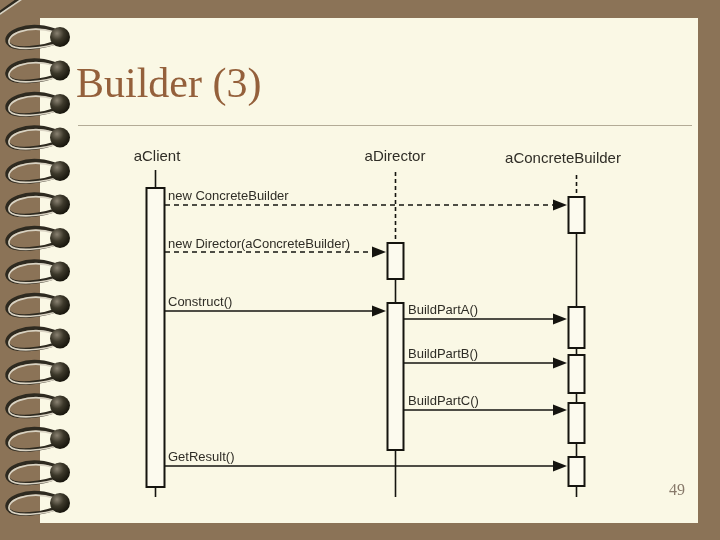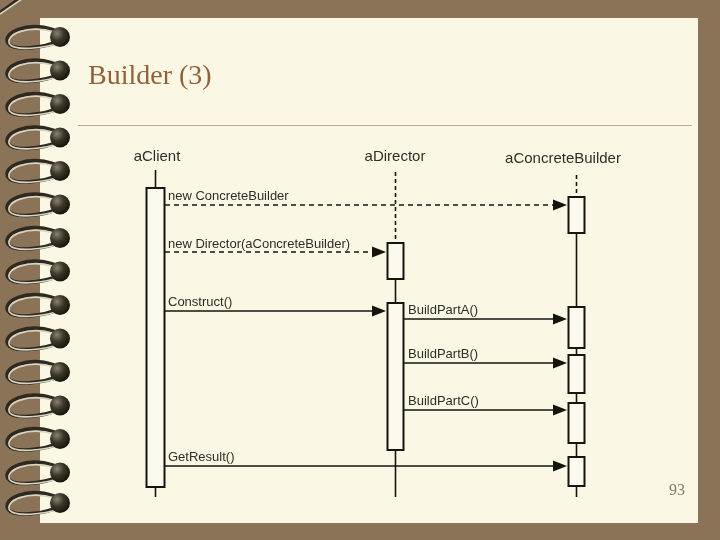--- a/index.html
+++ b/index.html
@@ -6,22 +6,22 @@
     --background:#8b7357; --paper:#faf8e5; --paper-box:#fcfaee;
     --title-text:#94603b; --diagram-ink:#15140f; --label-text:#2f2d26;
     --page-number-text:#87796a; --separator:#b3ab96;
   }
   html,body{margin:0;padding:0;}
   body{width:720px;height:540px;overflow:hidden;background:var(--background);
        font-family:"Liberation Sans",sans-serif;}
   .stage{position:relative;width:720px;height:540px;background:var(--background);}
   .paper{position:absolute;left:40px;top:18px;width:658px;height:505px;
          background:var(--paper);}
-  .title{position:absolute;left:88px;top:60px;width:560px;
-         font-family:"Liberation Serif",serif;font-size:28px;line-height:1.1;
+  .title{position:absolute;left:76px;top:60px;width:560px;
+         font-family:"Liberation Serif",serif;font-size:42px;line-height:1.1;
          color:var(--title-text);}
   .separator{position:absolute;left:78px;top:125px;width:614px;height:0;
              border-top:1.5px solid var(--separator);}
   .page-number{position:absolute;left:640px;top:481px;width:45px;text-align:right;
                font-family:"Liberation Serif",serif;font-size:16px;
                color:var(--page-number-text);}
   svg{position:absolute;left:0;top:0;}
   .msgline{stroke:var(--diagram-ink);stroke-width:1.7;fill:none;}
   .dashedline{stroke-dasharray:5,4;}
   .lifeline{stroke:var(--diagram-ink);stroke-width:1.6;fill:none;}
@@ -143,14 +143,14 @@
       <polygon class="arrowhead" points="567,410 553,404.5 553,415.5"></polygon>
     </g>
 
     <g>
       <text class="msglabel" x="168" y="461">GetResult()</text>
       <line class="msgline" x1="165" y1="466" x2="555" y2="466"></line>
       <polygon class="arrowhead" points="567,466 553,460.5 553,471.5"></polygon>
     </g>
   </svg>
 
-  <div class="page-number">93</div>
+  <div class="page-number">49</div>
 </div>
 
 </body></html>

